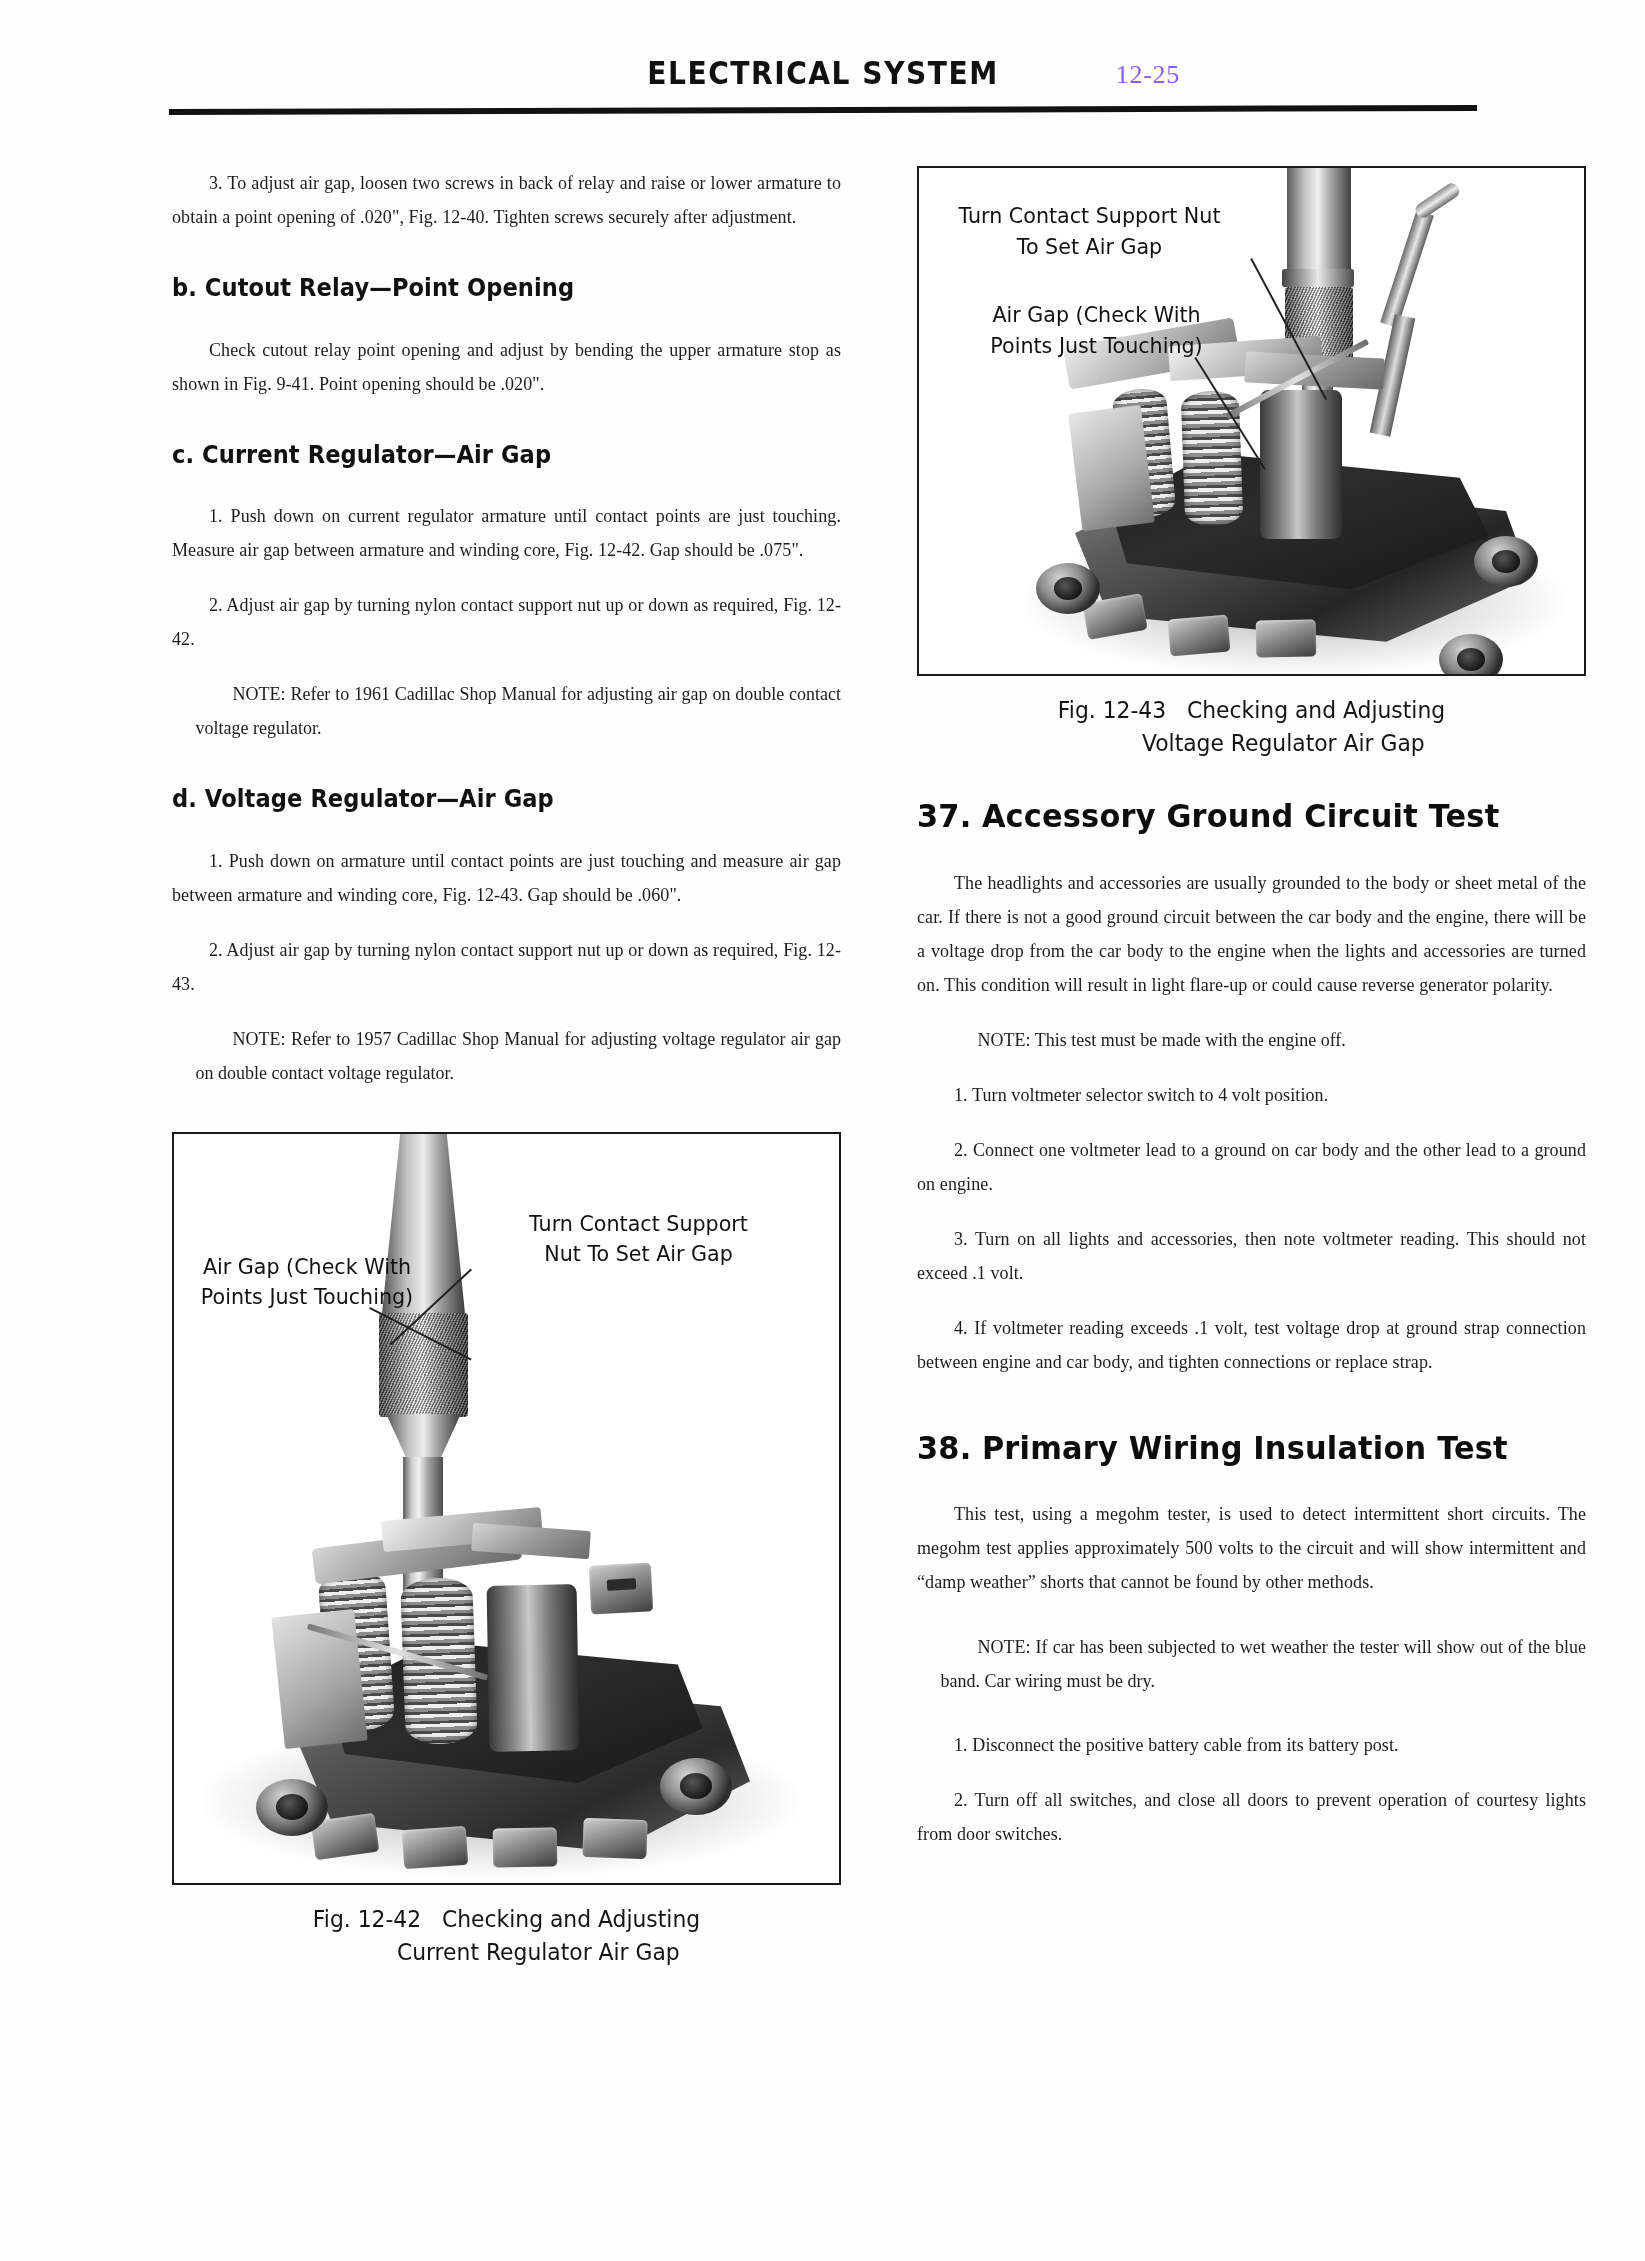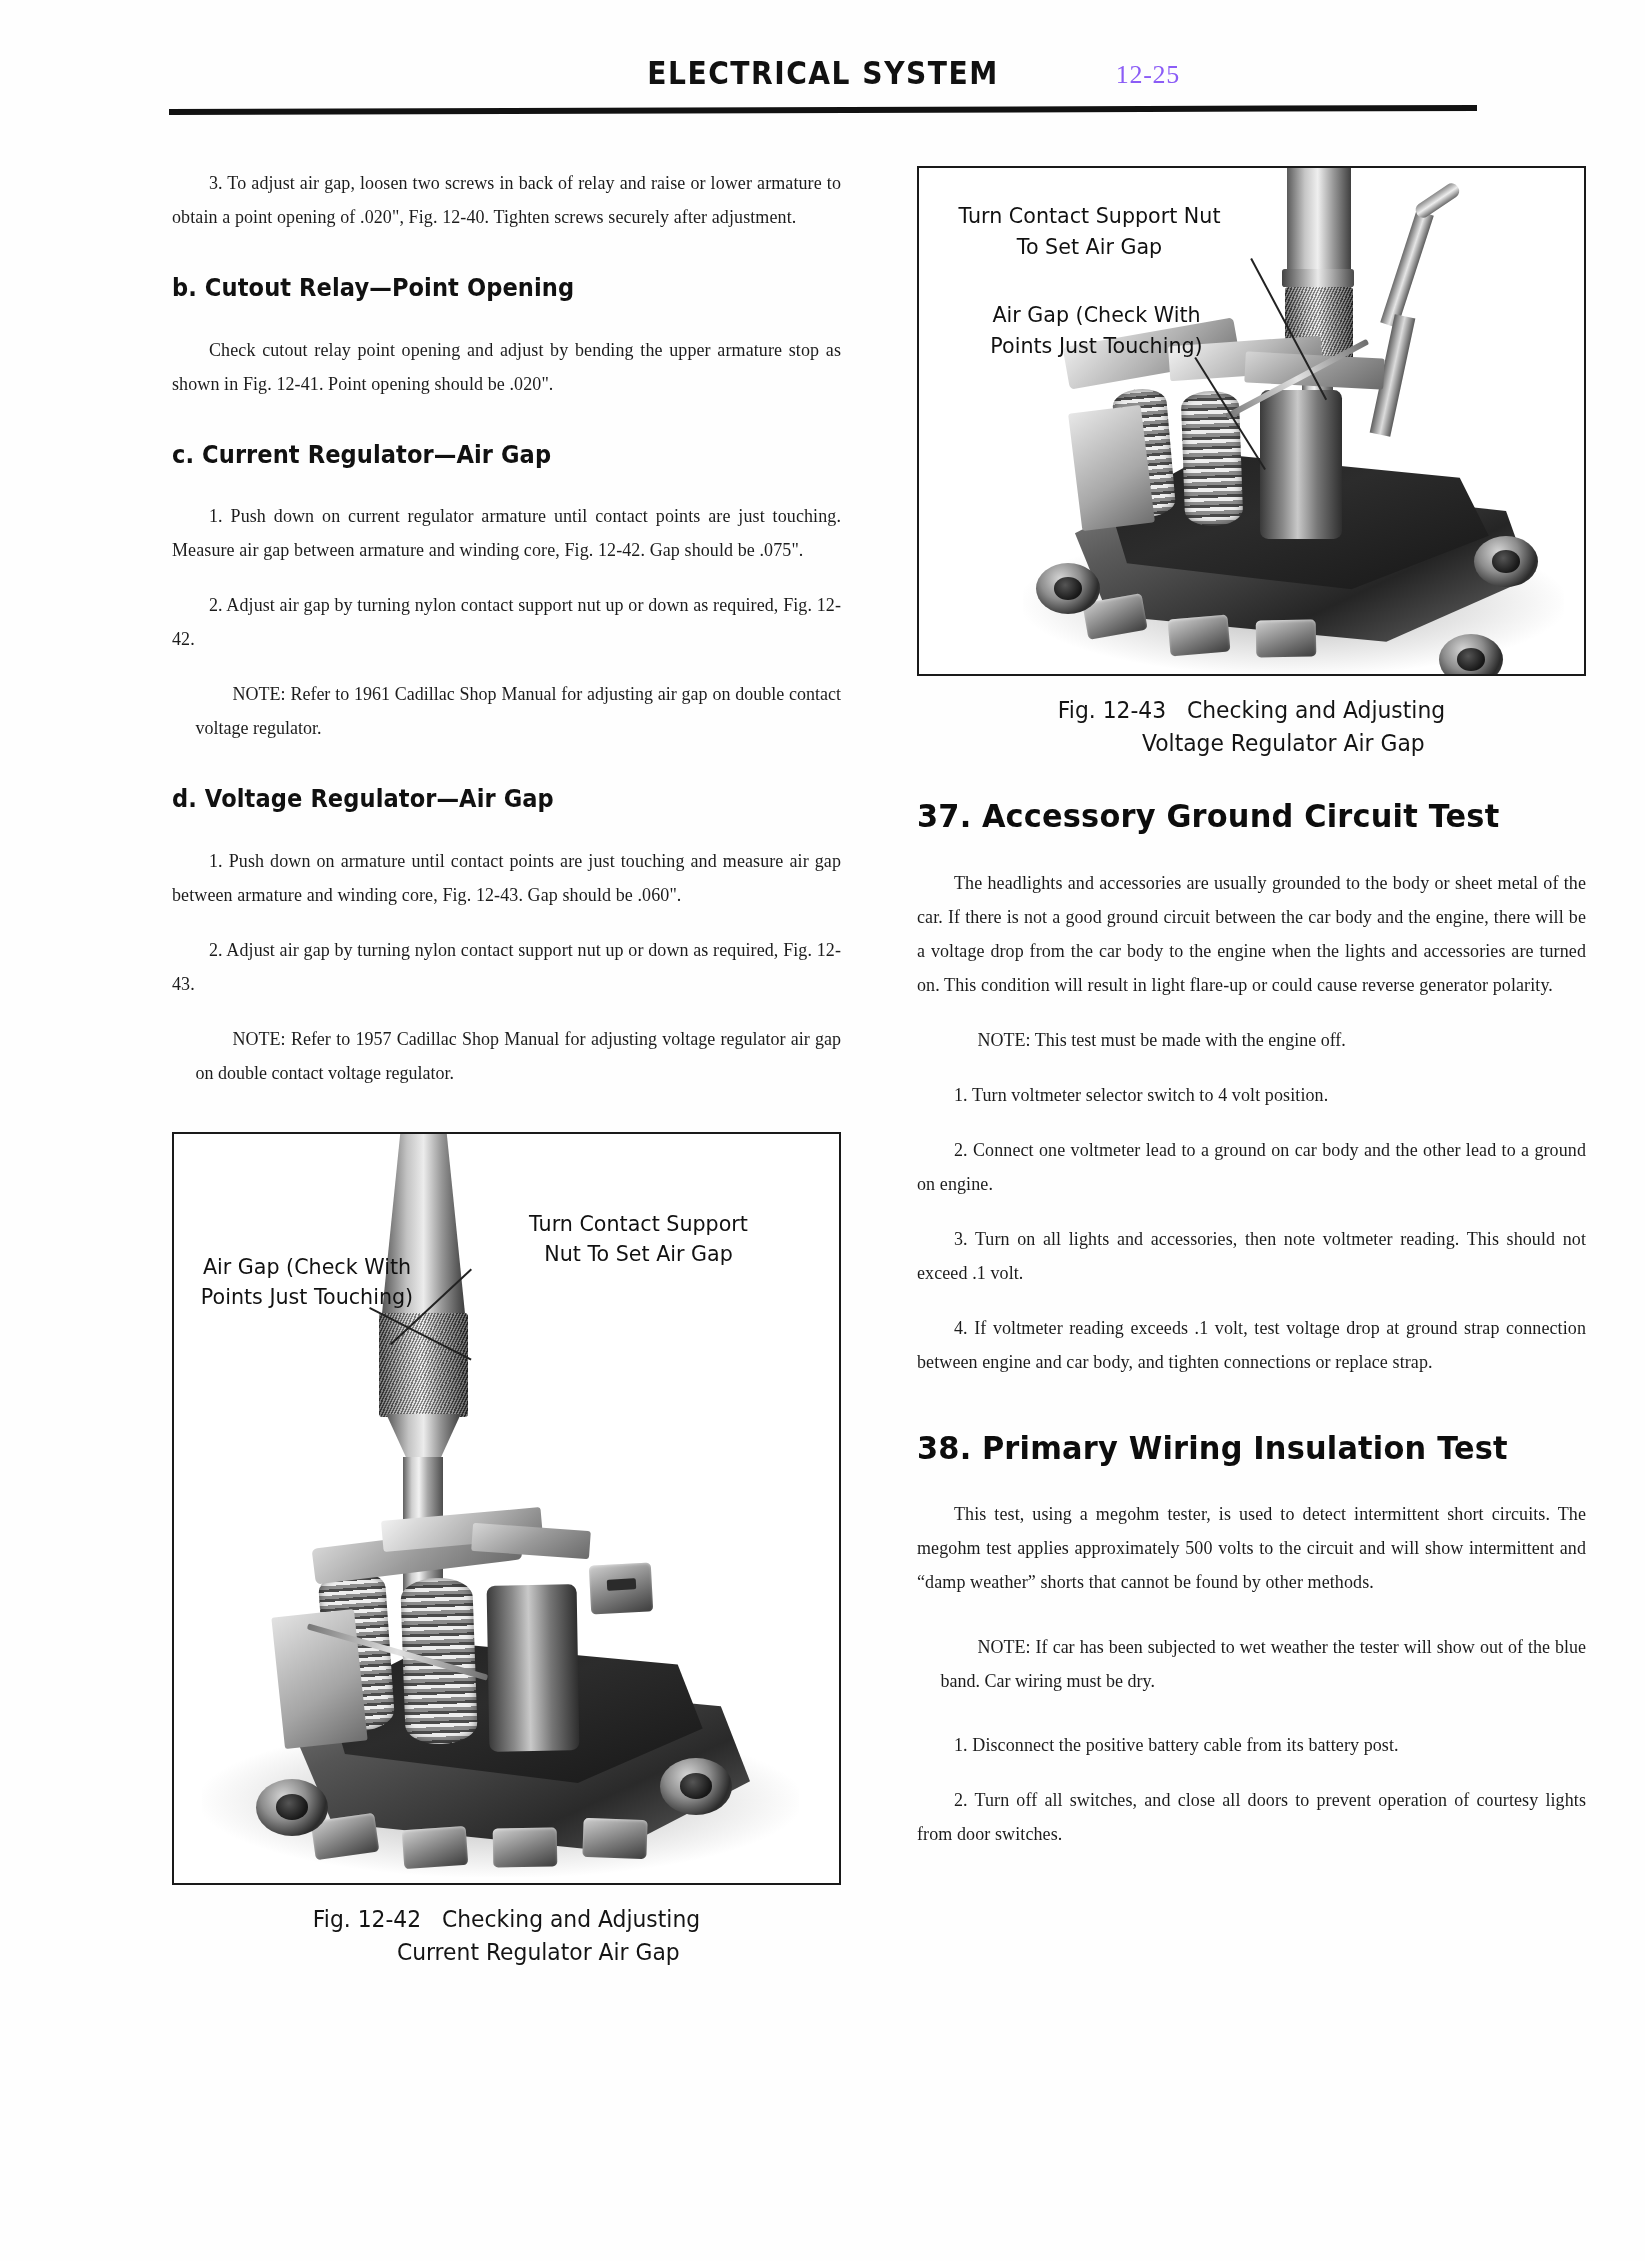--- a/index.html
+++ b/index.html
@@ -238,21 +238,21 @@
   </div>
 
   <div class="column" id="col-left">
 
     <p class="body">3. To adjust air gap, loosen two screws in back of relay and raise or lower armature to obtain a point opening of .020", Fig. 12-40. Tighten screws securely after adjustment.</p>
 
     <div class="gap-lg"></div>
     <h3 class="subhead">b. Cutout Relay—Point Opening</h3>
     <div class="gap-md"></div>
 
-    <p class="body">Check cutout relay point opening and adjust by bending the upper armature stop as shown in Fig. 12-41. Point opening should be .020".</p>
+    <p class="body">Check cutout relay point opening and adjust by bending the upper armature stop as shown in Fig. 9-41. Point opening should be .020".</p>
 
     <div class="gap-lg"></div>
     <h3 class="subhead">c. Current Regulator—Air Gap</h3>
     <div class="gap-md"></div>
 
     <p class="body">1. Push down on current regulator armature until contact points are just touching. Measure air gap between armature and winding core, Fig. 12-42. Gap should be .075".</p>
     <div class="gap-sm"></div>
     <p class="body">2. Adjust air gap by turning nylon contact support nut up or down as required, Fig. 12-42.</p>
     <div class="gap-sm"></div>
     <p class="note">NOTE: Refer to 1961 Cadillac Shop Manual for adjusting air gap on double contact voltage regulator.</p>

